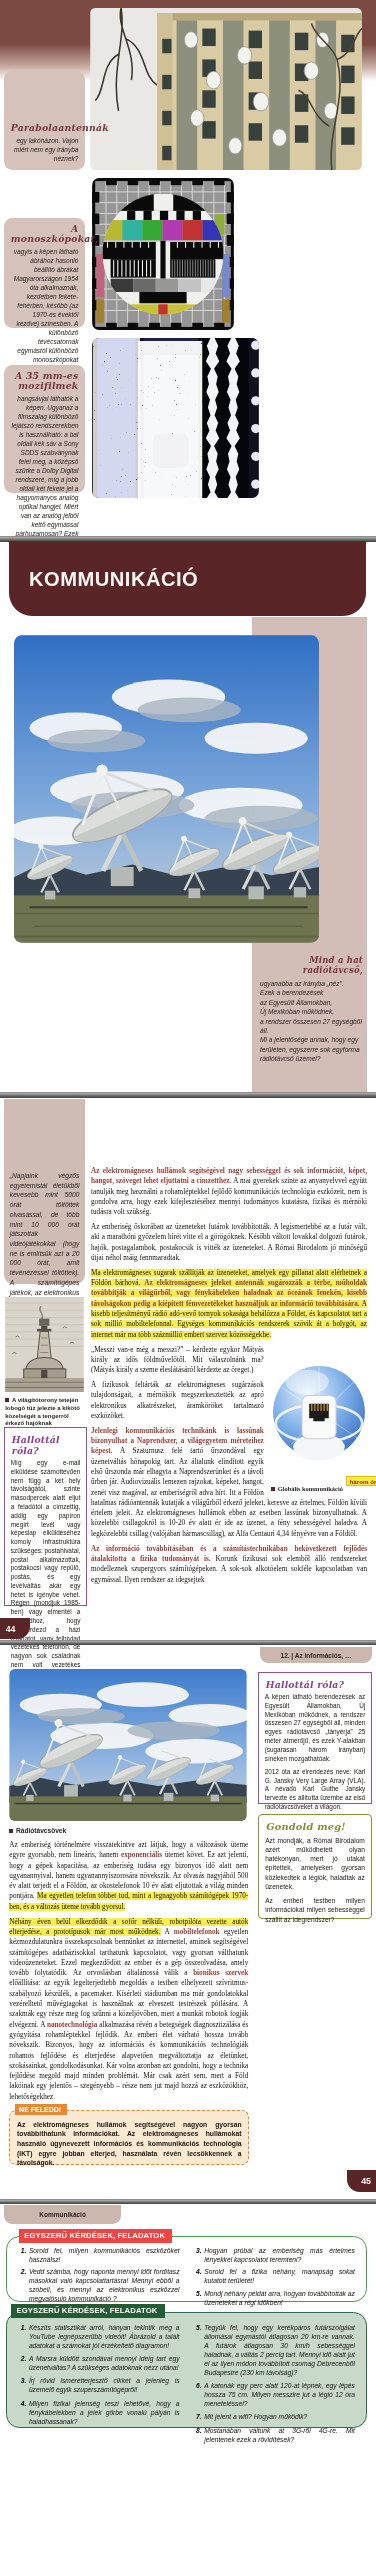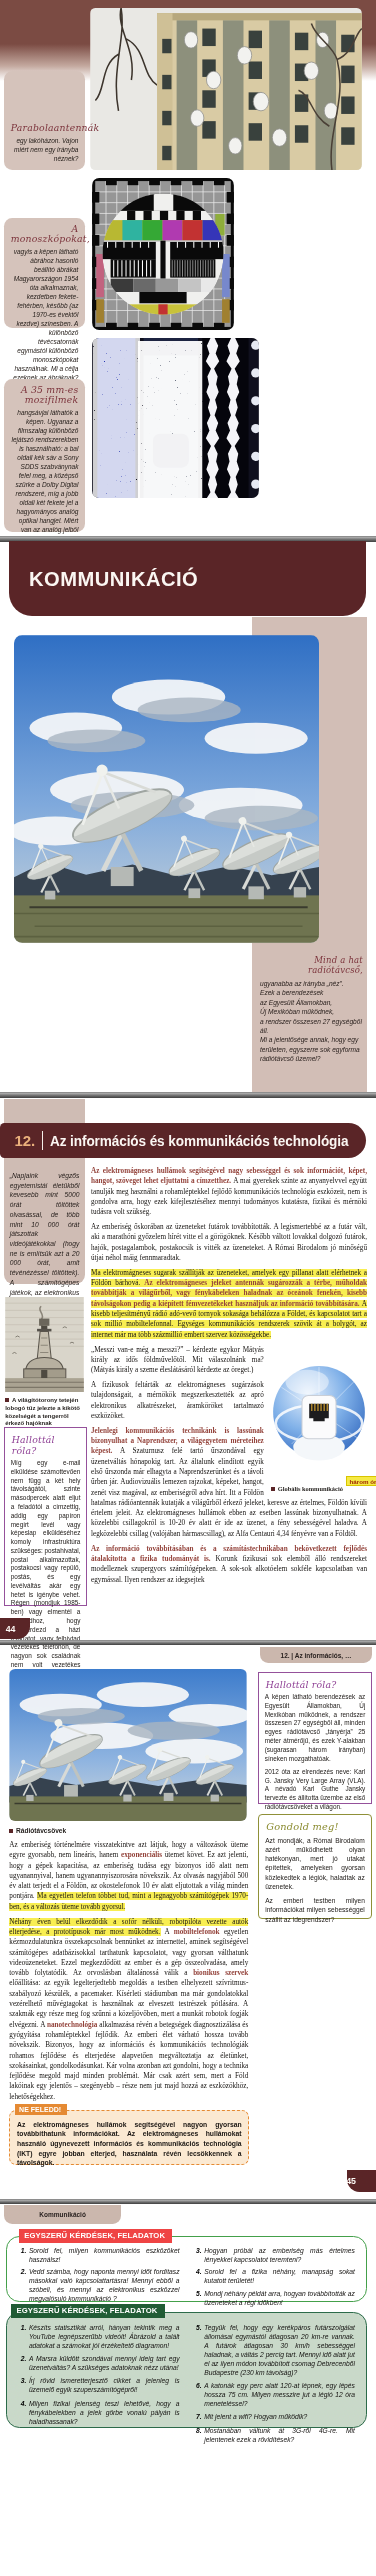--- a/index.html
+++ b/index.html
@@ -1,21 +1,21 @@
 <!DOCTYPE html>
 <html lang="hu" style="font-size:8.2px"><head>
 <meta charset="utf-8">
 <style>
   *{margin:0;padding:0;box-sizing:border-box}
   html,body{background:#fff}
   body{font-family:"Liberation Sans",sans-serif}
   #page{position:relative;width:377px;height:2743px;background:#fff;overflow:hidden;margin:0 auto}
   .abs{position:absolute}
   .sans{font-family:"Liberation Sans",sans-serif}
-  .script{font-family:"DejaVu Serif",serif;font-style:italic;font-weight:normal;letter-spacing:0.2px}
+  .script{font-family:"DejaVu Serif",serif;font-style:italic;font-weight:bold;letter-spacing:0.2px}
 
   
   .top-grad{left:0;top:0;width:377px;height:82px;
     background:linear-gradient(180deg,#7b4b43 0px,#7b4b43 44px,#c4a99f 66px,rgba(255,255,255,0) 81px)}
   .photo{border-radius:5.2px;overflow:hidden;display:block}
   .note-box{background:#d5c3bb;border-radius:8.2px;padding:6.2px 6.7px;display:flex;flex-direction:column}
   .note-box .nb-h{color:#7c343c;font-size:9.3px;line-height:1.1;text-align:right;margin-bottom:3.6px}
   .note-box .nb-t{font-style:italic;font-size:6.5px;line-height:1.38;text-align:right;color:#27201c;font-weight:500}
 
   
@@ -63,21 +63,21 @@
   .kw{color:#94443c;font-weight:bold}
   .hl{background:#f8ee52}
   .globe-fig{float:right;width:96px;margin:1px 0 2.1px 7.2px}
   .globe-fig .img-cap{margin-top:3.1px;font-size:6.4px}
   .sticky{left:346px;top:1476px;background:#f6ea45;border:0.5px solid #d8c400;color:#9b1f00;
     font-size:6.2px;font-weight:bold;padding:0.5px 2.6px;white-space:nowrap}
 
   
   .pg-tab{background:#5a2527;color:#fdf9f5;font-weight:bold;font-size:8.8px;display:flex;align-items:center}
   .tab44{left:0;top:1618px;width:30px;height:21px;border-radius:0 0 12.4px 0;padding-left:5.7px}
-  .tab45{left:347px;top:2170px;width:30px;height:21.6px;border-radius:0 0 0 12.4px;justify-content:flex-end;padding-right:21px}
+  .tab45{left:347px;top:2170px;width:30px;height:21.6px;border-radius:0 0 0 12.4px;justify-content:flex-end;padding-right:6px}
   .runner{background:#cbb7ad;color:#2a2220;font-weight:bold;font-size:6.5px;display:flex;align-items:center;justify-content:center;border-radius:0 0 8.2px 8.2px}
   .runner-lesson{left:260px;top:1647px;width:112px;height:16px}
   .runner-chapter{left:4.1px;top:2205px;width:117px;height:18.5px}
 
   
   .remember{left:9.3px;top:2110px;width:240px;height:55px;border:1.5px dashed #e58a33;border-radius:7.2px;background:#fbe9d2;padding:8.8px 6.7px 4.1px 6.7px}
   .remember .rm-t{font-weight:bold;font-size:6.8px;line-height:1.42;text-align:justify;color:#1a1613}
   .rm-label{left:15px;top:2104px;background:#e58a33;color:#fff;font-weight:bold;font-size:7px;padding:1.5px 6.2px 2.1px 4.1px}
 
   
@@ -279,21 +279,21 @@
           <circle cx="318" cy="14" r="9"></circle>
           <circle cx="318" cy="68" r="9"></circle>
           <circle cx="318" cy="122" r="9"></circle>
           <circle cx="318" cy="176" r="9"></circle>
           <circle cx="318" cy="230" r="9"></circle>
           <circle cx="318" cy="284" r="9"></circle>
         </g>
     </svg>
   </div>
 
-  <div class="abs note-box" style="left:4.1px;top:379px;width:81px;height:153px">
+  <div class="abs note-box" style="left:4.1px;top:365px;width:81px;height:128px">
     <div class="nb-h script">A 35 mm-es mozifilmek</div>
     <div class="nb-t">hangsávjai láthatók a képen. Ugyanaz a filmszalag különböző lejátszó rendszerekben is használható: a bal oldali kék sáv a Sony SDDS szabványnak felel meg, a középső szürke a Dolby Digital rendszeré, míg a jobb oldali két fekete jel a hagyományos analóg optikai hangjel. Miért van az analóg jelből kettő egymással párhuzamosan? Ezek egyformák vagy különbözőek?</div>
   </div>
 
   <div class="abs graybar" style="top:536px"></div>
 
   <div class="abs chapter-banner">
     <div class="ch-t sans">KOMMUNIKÁCIÓ</div>
   </div>
 
@@ -362,25 +362,20 @@
     <div class="cap-line">rádiótávcső üzemel?</div>
   </div>
 
   <div class="abs graybar" style="top:1092px"></div>
 
   <div class="abs quote-strip">
     <div class="q-t">„Napjaink végzős egyetemistái életükből kevesebb mint 5000 órát töltöttek olvasással, de több mint 10 000 órát játszottak videójátékokkal (hogy ne is említsük azt a 20 000 órát, amit tévénézéssel töltöttek). A számítógépes játékok, az elektronikus levelezés, a mobiltelefon és az internetes üzenőprogramok mind életünk részévé váltak.”</div>
     <div class="q-a">(Mark Prensky)</div>
   </div>
 
-  <div class="abs lesson-banner">
-    <div class="num sans">12.</div>
-    <div class="sep"></div>
-    <div class="tit sans">Az információs és kommunikációs technológia</div>
-  </div>
 
   <div class="abs" style="left:5.2px;top:1297px;width:79px;height:95px">
     <svg width="79" height="95" viewBox="0 0 153 185">
       <rect width="153" height="185" fill="#d9d5ca"></rect>
       <g stroke="#bcb6a8" stroke-width="1">
           <path d="M0 12H153M0 26H153M0 40H153M0 54H153M0 68H153M0 82H153M0 96H153"></path>
         </g>
       <path d="M70 18 C60 26 80 34 70 44 C62 52 80 58 72 66" stroke="#8a8478" stroke-width="3" fill="none"></path>
       <rect x="66" y="42" width="20" height="14" fill="#6b665b"></rect>
       <rect x="70" y="56" width="12" height="8" fill="#4e4a41"></rect>

